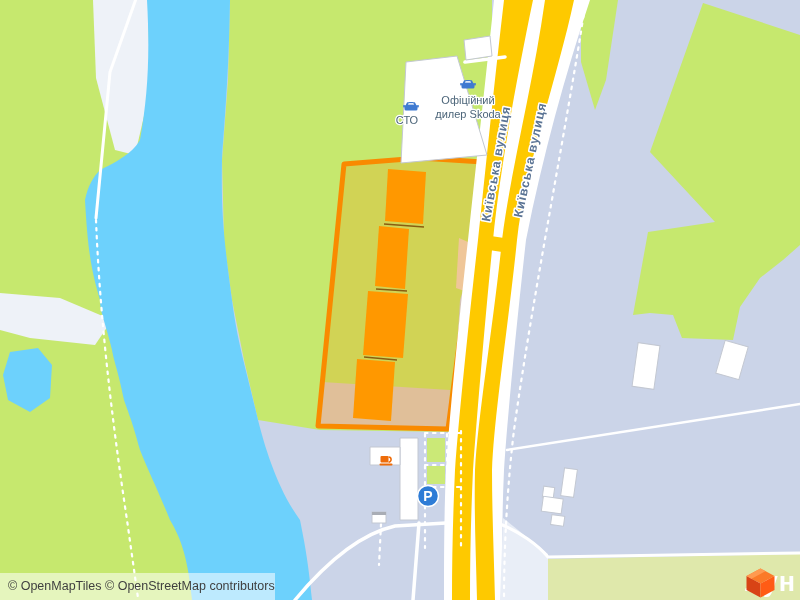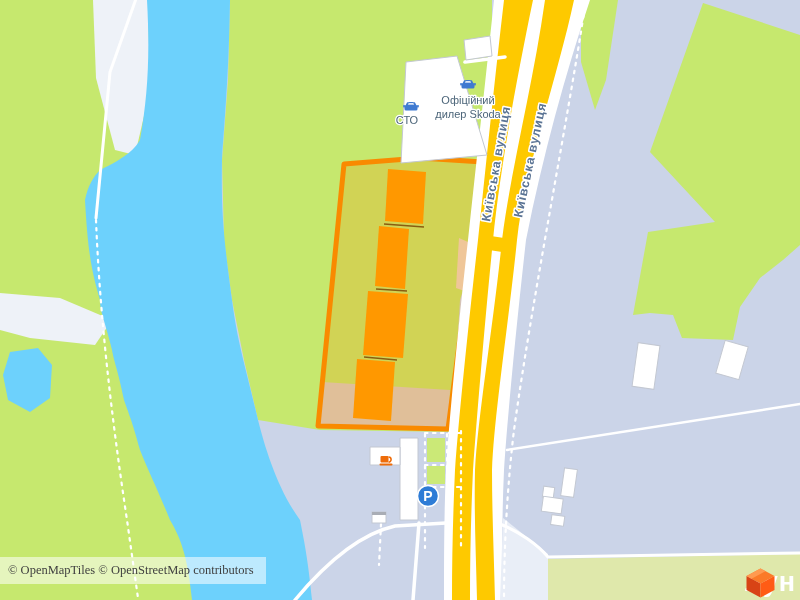--- a/index.html
+++ b/index.html
@@ -4,23 +4,23 @@
 <style>
   html,body{margin:0;padding:0;width:800px;height:600px;overflow:hidden;
     font-family:"Liberation Sans",sans-serif;}
   .map-root{position:relative;width:800px;height:600px;background:#cbd4e8;}
   .map-root svg{position:absolute;left:0;top:0;display:block;}
   .street-label{font-size:12.5px;font-weight:600;letter-spacing:1px;fill:#5b7494;
     stroke:#ffffff;stroke-width:3px;paint-order:stroke;stroke-linejoin:round;}
   .poi-label{font-size:11px;font-weight:400;fill:#4c6579;stroke:#ffffff;
     stroke-width:2.5px;paint-order:stroke;stroke-linejoin:round;text-anchor:middle;}
   .p-label{font-size:14px;font-weight:bold;fill:#ffffff;text-anchor:middle;}
-  .attribution{position:absolute;left:0;bottom:16px;background:rgba(255,255,255,0.55);
-    color:#3f3f3f;font-size:12.5px;line-height:16px;padding:5px 12px 6px 8px;
-    white-space:nowrap;font-family:Liberation Serif, serif;}
+  .attribution{position:absolute;left:0;bottom:0;background:rgba(255,255,255,0.55);
+    color:#3f3f3f;font-size:12.5px;line-height:16px;padding:5px 0 6px 8px;
+    white-space:nowrap;}
   .lun-logo{position:absolute;right:4px;bottom:3px;display:flex;align-items:center;
     gap:8px;}
   .lun-logo .lun-text{color:#ffffff;font-size:27px;font-weight:bold;line-height:30px;
     letter-spacing:1px;}
 </style>
 </head>
 <body>
 
 <div class="map-root">
 <svg width="800" height="600" viewBox="0 0 800 600">

